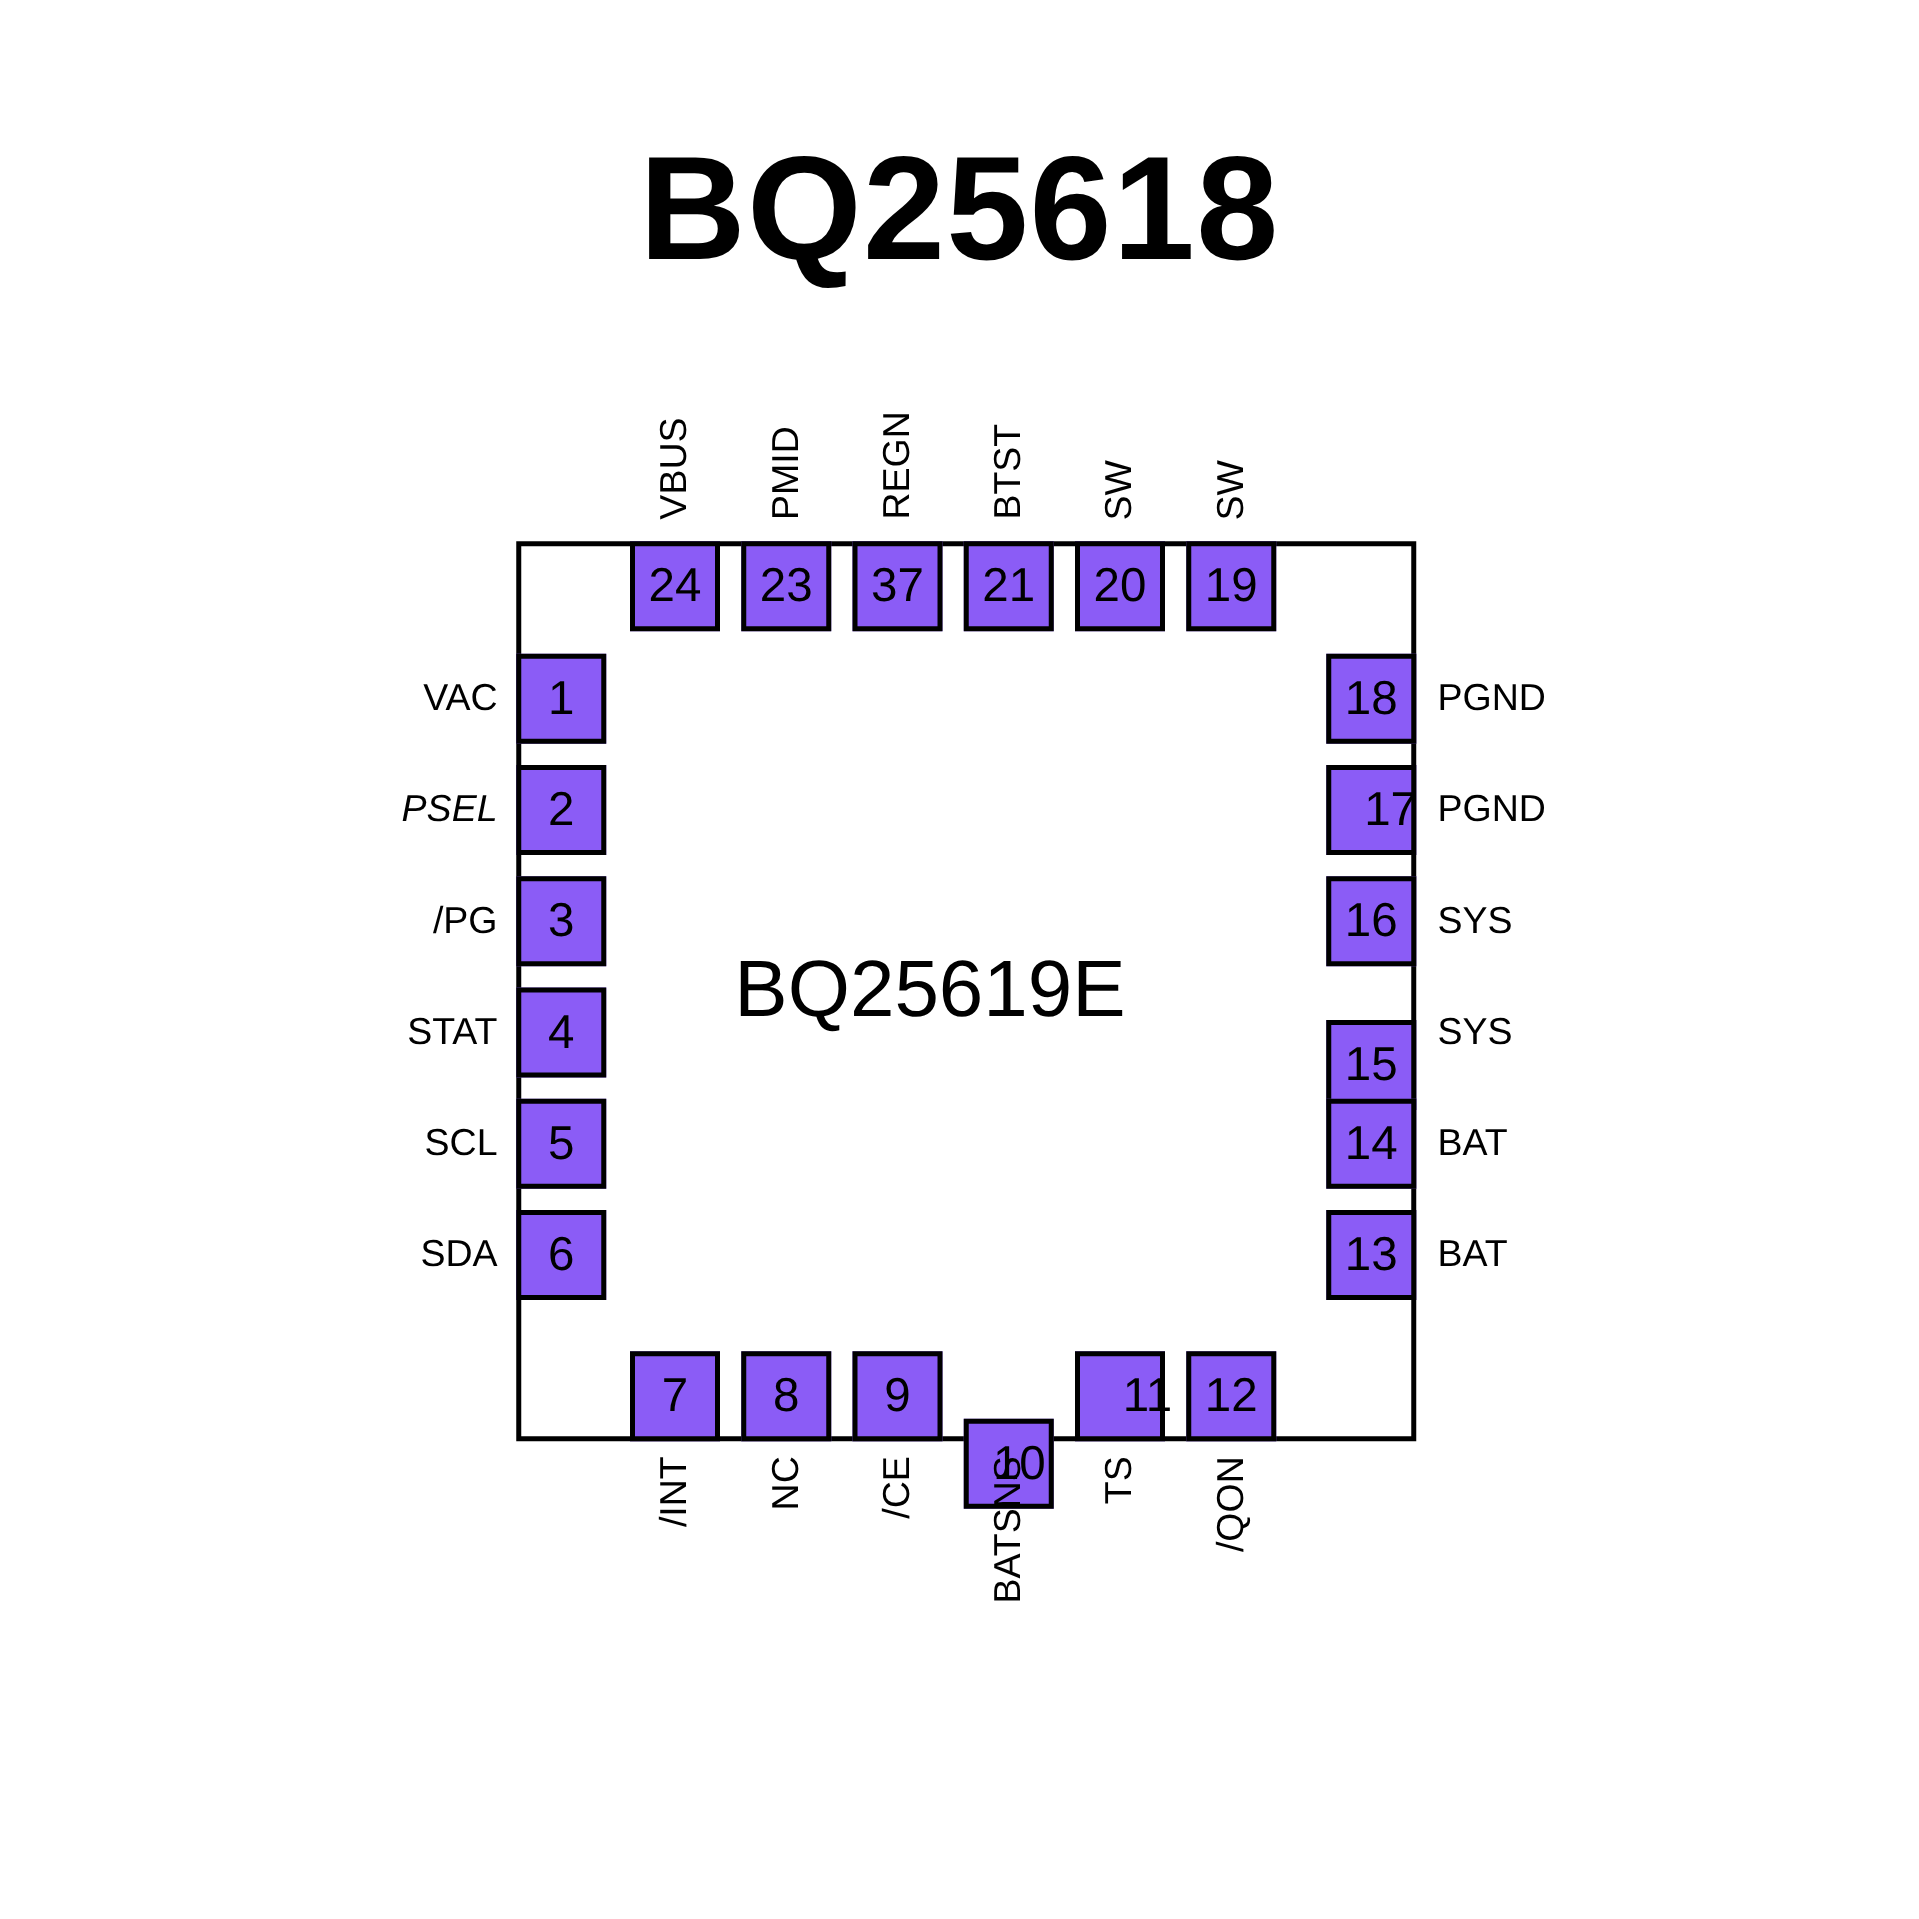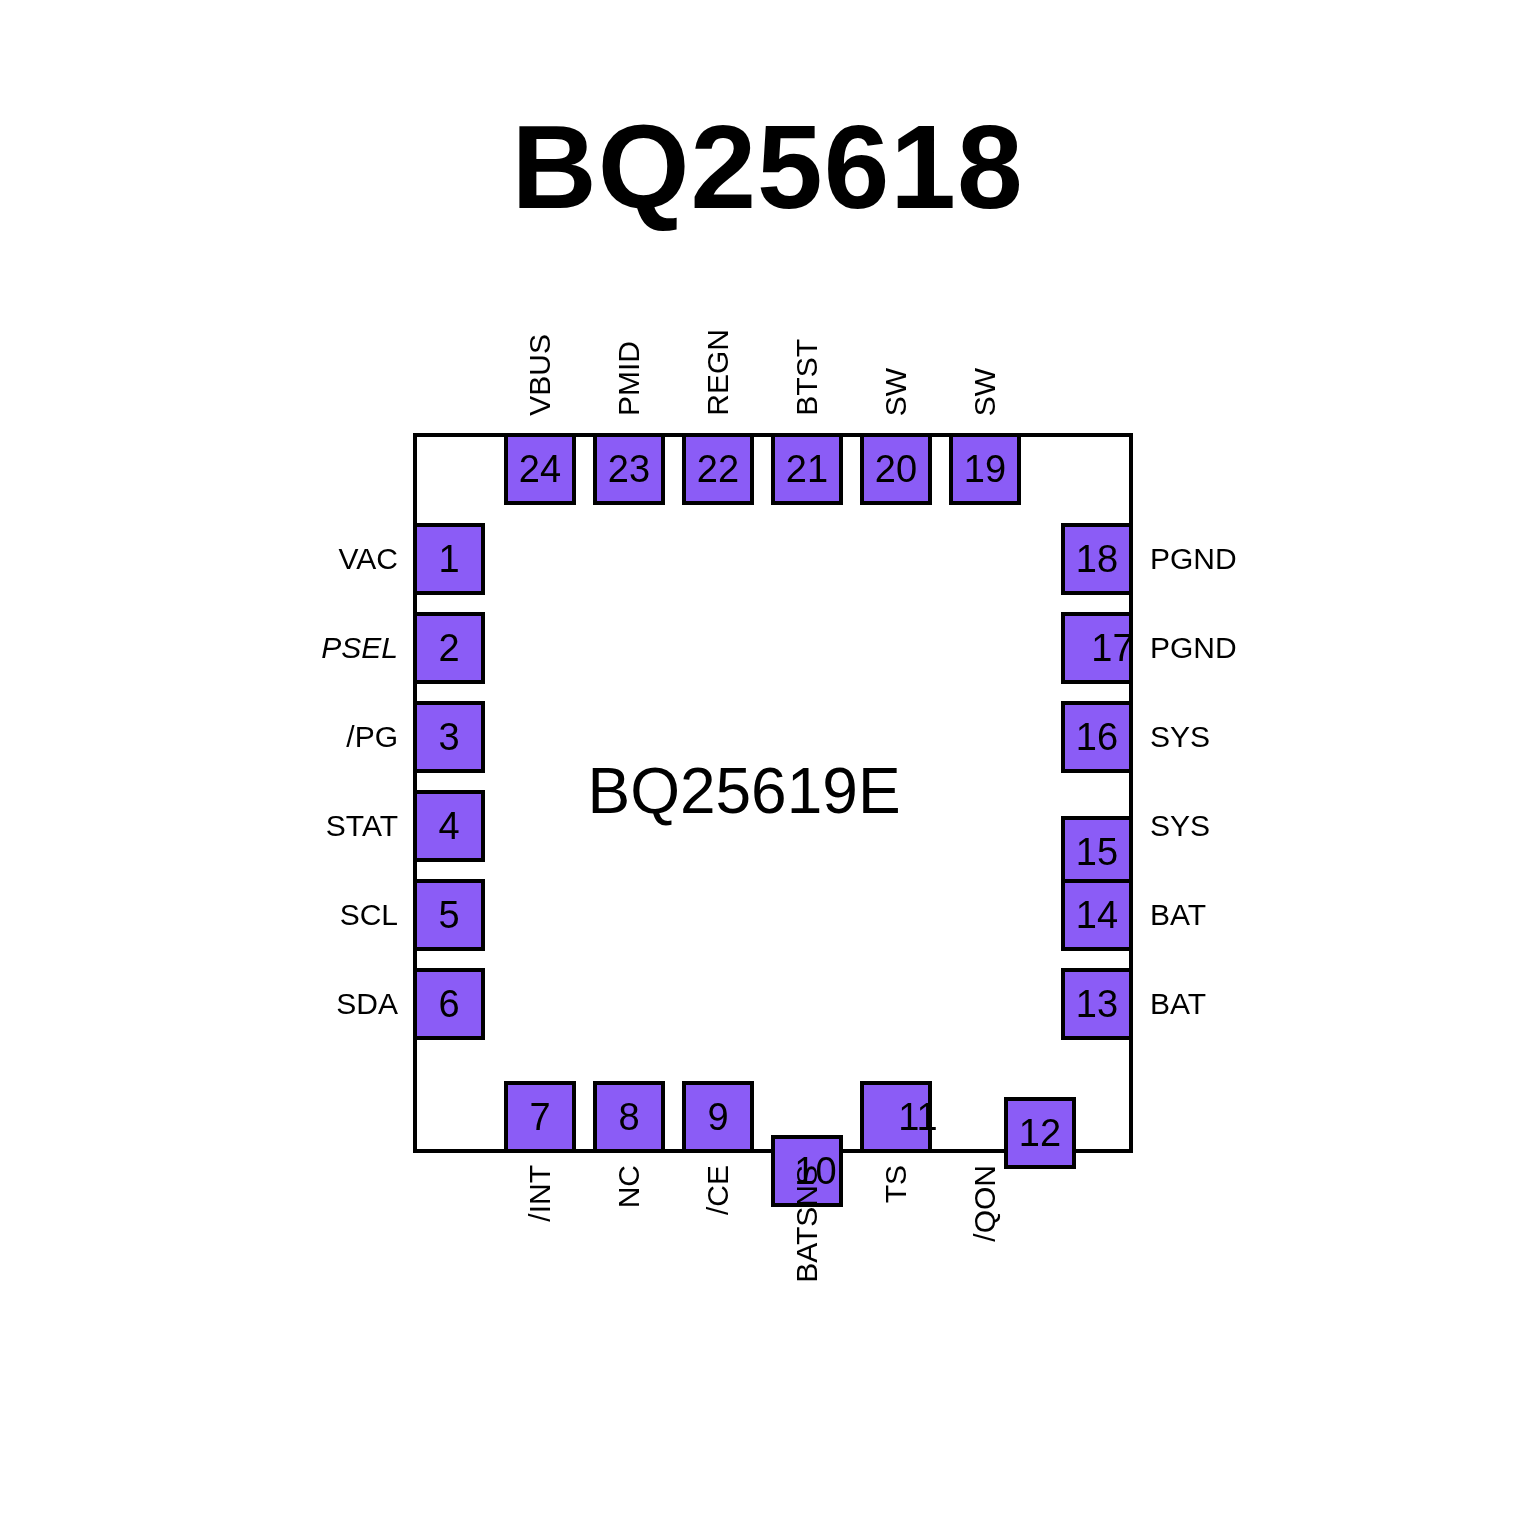--- a/index.html
+++ b/index.html
@@ -87,21 +87,21 @@
 <body>
 
 <div class="page-title">BQ25618</div>
 
 <div class="chip-body"></div>
 
 <div class="chip-center-label">BQ25619E</div>
 
 <div class="pin-box" style="left:504px; top:433px;">24</div>
 <div class="pin-box" style="left:593px; top:433px;">23</div>
-<div class="pin-box" style="left:682px; top:433px;">22</div>
+<div class="pin-box" style="left:682px; top:433px;">37</div>
 <div class="pin-box" style="left:771px; top:433px;">21</div>
 <div class="pin-box" style="left:860px; top:433px;">20</div>
 <div class="pin-box" style="left:949px; top:433px;">19</div>
 
 <div class="vlabel" style="left:521px; bottom:1119px;">VBUS</div>
 <div class="vlabel" style="left:610px; bottom:1119px;">PMID</div>
 <div class="vlabel" style="left:699px; bottom:1119px;">REGN</div>
 <div class="vlabel" style="left:788px; bottom:1119px;">BTST</div>
 <div class="vlabel" style="left:877px; bottom:1119px;">SW</div>
 <div class="vlabel" style="left:966px; bottom:1119px;">SW</div>
@@ -132,20 +132,20 @@
 <div class="side-label right-label" style="top:719px;">SYS</div>
 <div class="side-label right-label" style="top:808px;">SYS</div>
 <div class="side-label right-label" style="top:897px;">BAT</div>
 <div class="side-label right-label" style="top:986px;">BAT</div>
 
 <div class="pin-box" style="left:504px; top:1081px;">7</div>
 <div class="pin-box" style="left:593px; top:1081px;">8</div>
 <div class="pin-box" style="left:682px; top:1081px;">9</div>
 <div class="pin-box" style="left:771px; top:1135px;padding-left:17px;">10</div>
 <div class="pin-box" style="left:860px; top:1081px;padding-left:44px;">11</div>
-<div class="pin-box" style="left:1004px; top:1081px;margin-top:16px;">12</div>
+<div class="pin-box" style="left:949px; top:1081px;">12</div>
 
 <div class="vlabel" style="left:521px; top:1165px;">/INT</div>
 <div class="vlabel" style="left:610px; top:1165px;">NC</div>
 <div class="vlabel" style="left:699px; top:1165px;">/CE</div>
 <div class="vlabel" style="left:788px; top:1165px;">BATSNS</div>
 <div class="vlabel" style="left:877px; top:1165px;">TS</div>
 <div class="vlabel" style="left:966px; top:1165px;">/QON</div>
 
 </body></html>

